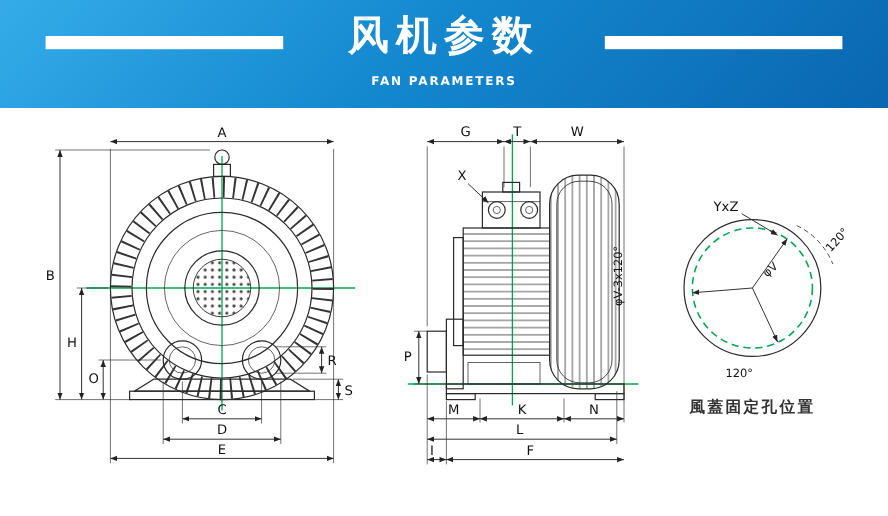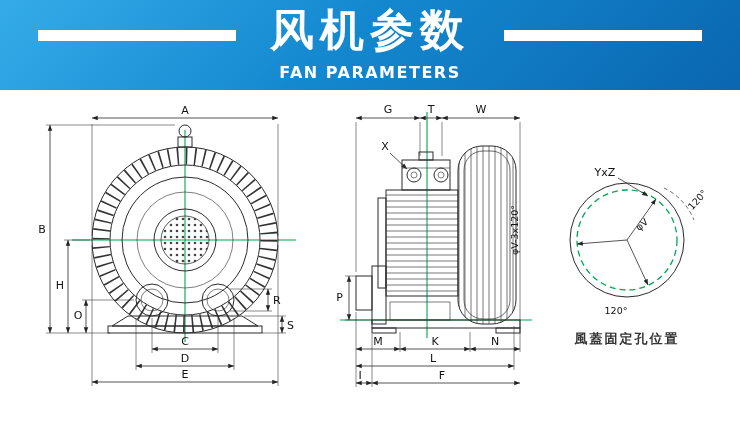--- a/index.html
+++ b/index.html
@@ -7,28 +7,28 @@
     width:740px;height:430px;overflow:hidden;background:#ffffff;
     font-family:"DejaVu Sans","Liberation Sans",sans-serif;
   }
   .page{position:relative;width:740px;height:430px;background:#fff;}
   .header{
     position:relative;width:740px;height:90px;
     background:linear-gradient(135deg,#35ace9 0%,#1489d0 45%,#0a66b0 100%);
   }
   .title{
     position:absolute;left:0;right:0;top:8px;margin:0;text-align:center;
-    color:#ffffff;font-size:44px;font-weight:bold;letter-spacing:6px;line-height:44px;
+    color:#ffffff;font-size:34px;font-weight:bold;letter-spacing:6px;line-height:44px;
   }
   .bar{position:absolute;top:30px;height:11px;width:198px;background:#ffffff;}
   .bar-left{left:38px;}
   .bar-right{right:38px;}
   .subtitle{
     position:absolute;left:0;right:0;top:63px;text-align:center;
-    color:#ffffff;font-size:16px;font-weight:bold;letter-spacing:1.5px;
+    color:#ffffff;font-size:10px;font-weight:bold;letter-spacing:1.5px;
   }
   .drawing-area{position:relative;width:740px;height:340px;background:#fff;}
   svg{display:block;}
   .ln{fill:none;stroke:#2a2a2a;stroke-width:1;}
   .lnthin{fill:none;stroke:#2a2a2a;stroke-width:0.6;}
   .dim{fill:none;stroke:#2a2a2a;stroke-width:0.8;}
   .ext{fill:none;stroke:#2a2a2a;stroke-width:0.55;}
   .green{fill:none;stroke:#00a651;stroke-width:1.1;}
   .greendash{fill:none;stroke:#00a651;stroke-width:1.3;stroke-dasharray:6 4;}
   .blkdash{fill:none;stroke:#2a2a2a;stroke-width:0.7;stroke-dasharray:4 3;}

